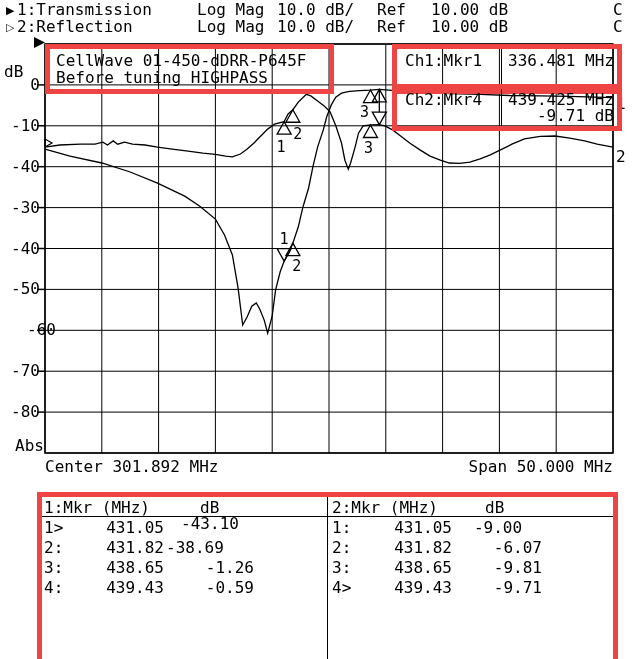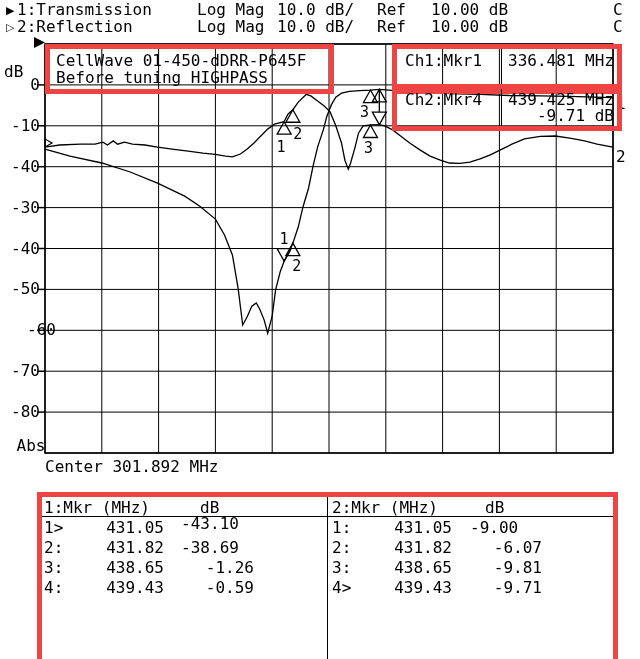--- a/index.html
+++ b/index.html
@@ -103,21 +103,21 @@
       <div class="ylab" style="left:0px;top:64px;text-align:left;padding-left:4px">dB</div>
       <div class="ylab" style="left:0px;top:76.9px">0</div>
       <div class="ylab" style="left:0px;top:117.8px">-10</div>
       <div class="ylab" style="left:0px;top:158.7px">-40</div>
       <div class="ylab" style="left:0px;top:199.6px">-30</div>
       <div class="ylab" style="left:0px;top:240.5px">-40</div>
       <div class="ylab" style="left:0px;top:281.4px">-50</div>
       <div class="ylab" style="left:16px;top:322.3px">-60</div>
       <div class="ylab" style="left:0px;top:363.2px">-70</div>
       <div class="ylab" style="left:0px;top:404.1px">-80</div>
-      <div class="ylab" style="left:0px;top:438px;text-align:center;padding-left:11px">Abs</div>
+      <div class="ylab" style="left:0px;top:438px;text-align:right;padding-left:4px">Abs</div>
     </div>
 
   <div class="obox" style="left:45px;top:44px;width:279px;height:40px">
     <span class="txt" style="left:6px;top:4px">CellWave 01-450-dDRR-P645F</span>
     <span class="txt" style="left:6px;top:21px">Before tuning HIGHPASS</span>
   </div>
 
   <div class="obox" style="left:392px;top:44px;width:220px;height:40px">
     <div class="vline" style="left:104px"></div>
     <span class="txt" style="left:8px;top:4px">Ch1:Mkr1</span>
@@ -125,46 +125,47 @@
   </div>
 
   <div class="obox" style="left:392px;top:84px;width:220px;height:37px">
     <div class="vline" style="left:104px"></div>
     <span class="txt" style="left:8px;top:3px">Ch2:Mkr4</span>
     <span class="txt rt" style="right:3px;top:3px;width:110px">439.425 MHz</span>
     <span class="txt rt" style="right:3px;top:19px;width:110px">-9.71 dB</span>
   </div>
 
   <span class="txt" style="left:45px;top:459px">Center 301.892 MHz</span>
+  <span class="txt rt" style="left:413px;top:459px;width:200px">Span 50.000 MHz</span>
 
   <div class="obox" style="left:37px;top:492px;width:571px;height:162px">
     <div class="vline" style="left:285px"></div>
     <div class="hline" style="top:19px"></div>
     <span class="txt" style="left:2px;top:3px">1:Mkr (MHz)</span>
     <span class="txt" style="left:158px;top:3px">dB</span>
     <span class="txt" style="left:290px;top:3px">2:Mkr (MHz)</span>
     <span class="txt" style="left:443px;top:3px">dB</span>
     <div id="t-rows-0">
         <span class="cell" style="left:2px;top:23px;width:28px;text-align:left">1&gt;</span>
         <span class="cell" style="left:30px;top:23px;width:92px;text-align:right">431.05</span>
         <span class="cell" style="left:124px;top:19px;width:88px;text-align:center">-43.10</span>
         <span class="cell" style="left:2px;top:43px;width:28px;text-align:left">2:</span>
         <span class="cell" style="left:30px;top:43px;width:92px;text-align:right">431.82</span>
-        <span class="cell" style="left:124px;top:43px;width:88px;text-align:center">-38.69</span>
+        <span class="cell" style="left:124px;top:43px;width:88px;text-align:left">-38.69</span>
         <span class="cell" style="left:2px;top:63px;width:28px;text-align:left">3:</span>
         <span class="cell" style="left:30px;top:63px;width:92px;text-align:right">438.65</span>
         <span class="cell" style="left:124px;top:63px;width:88px;text-align:right">-1.26</span>
         <span class="cell" style="left:2px;top:83px;width:28px;text-align:left">4:</span>
         <span class="cell" style="left:30px;top:83px;width:92px;text-align:right">439.43</span>
         <span class="cell" style="left:124px;top:83px;width:88px;text-align:right">-0.59</span>
       </div>
     <div id="t-rows-1">
         <span class="cell" style="left:290px;top:23px;width:28px;text-align:left">1:</span>
         <span class="cell" style="left:318px;top:23px;width:92px;text-align:right">431.05</span>
-        <span class="cell" style="left:428px;top:23px;width:88px;text-align:left">-9.00</span>
+        <span class="cell" style="left:412px;top:23px;width:88px;text-align:center">-9.00</span>
         <span class="cell" style="left:290px;top:43px;width:28px;text-align:left">2:</span>
         <span class="cell" style="left:318px;top:43px;width:92px;text-align:right">431.82</span>
         <span class="cell" style="left:412px;top:43px;width:88px;text-align:right">-6.07</span>
         <span class="cell" style="left:290px;top:63px;width:28px;text-align:left">3:</span>
         <span class="cell" style="left:318px;top:63px;width:92px;text-align:right">438.65</span>
         <span class="cell" style="left:412px;top:63px;width:88px;text-align:right">-9.81</span>
         <span class="cell" style="left:290px;top:83px;width:28px;text-align:left">4&gt;</span>
         <span class="cell" style="left:318px;top:83px;width:92px;text-align:right">439.43</span>
         <span class="cell" style="left:412px;top:83px;width:88px;text-align:right">-9.71</span>
       </div>

